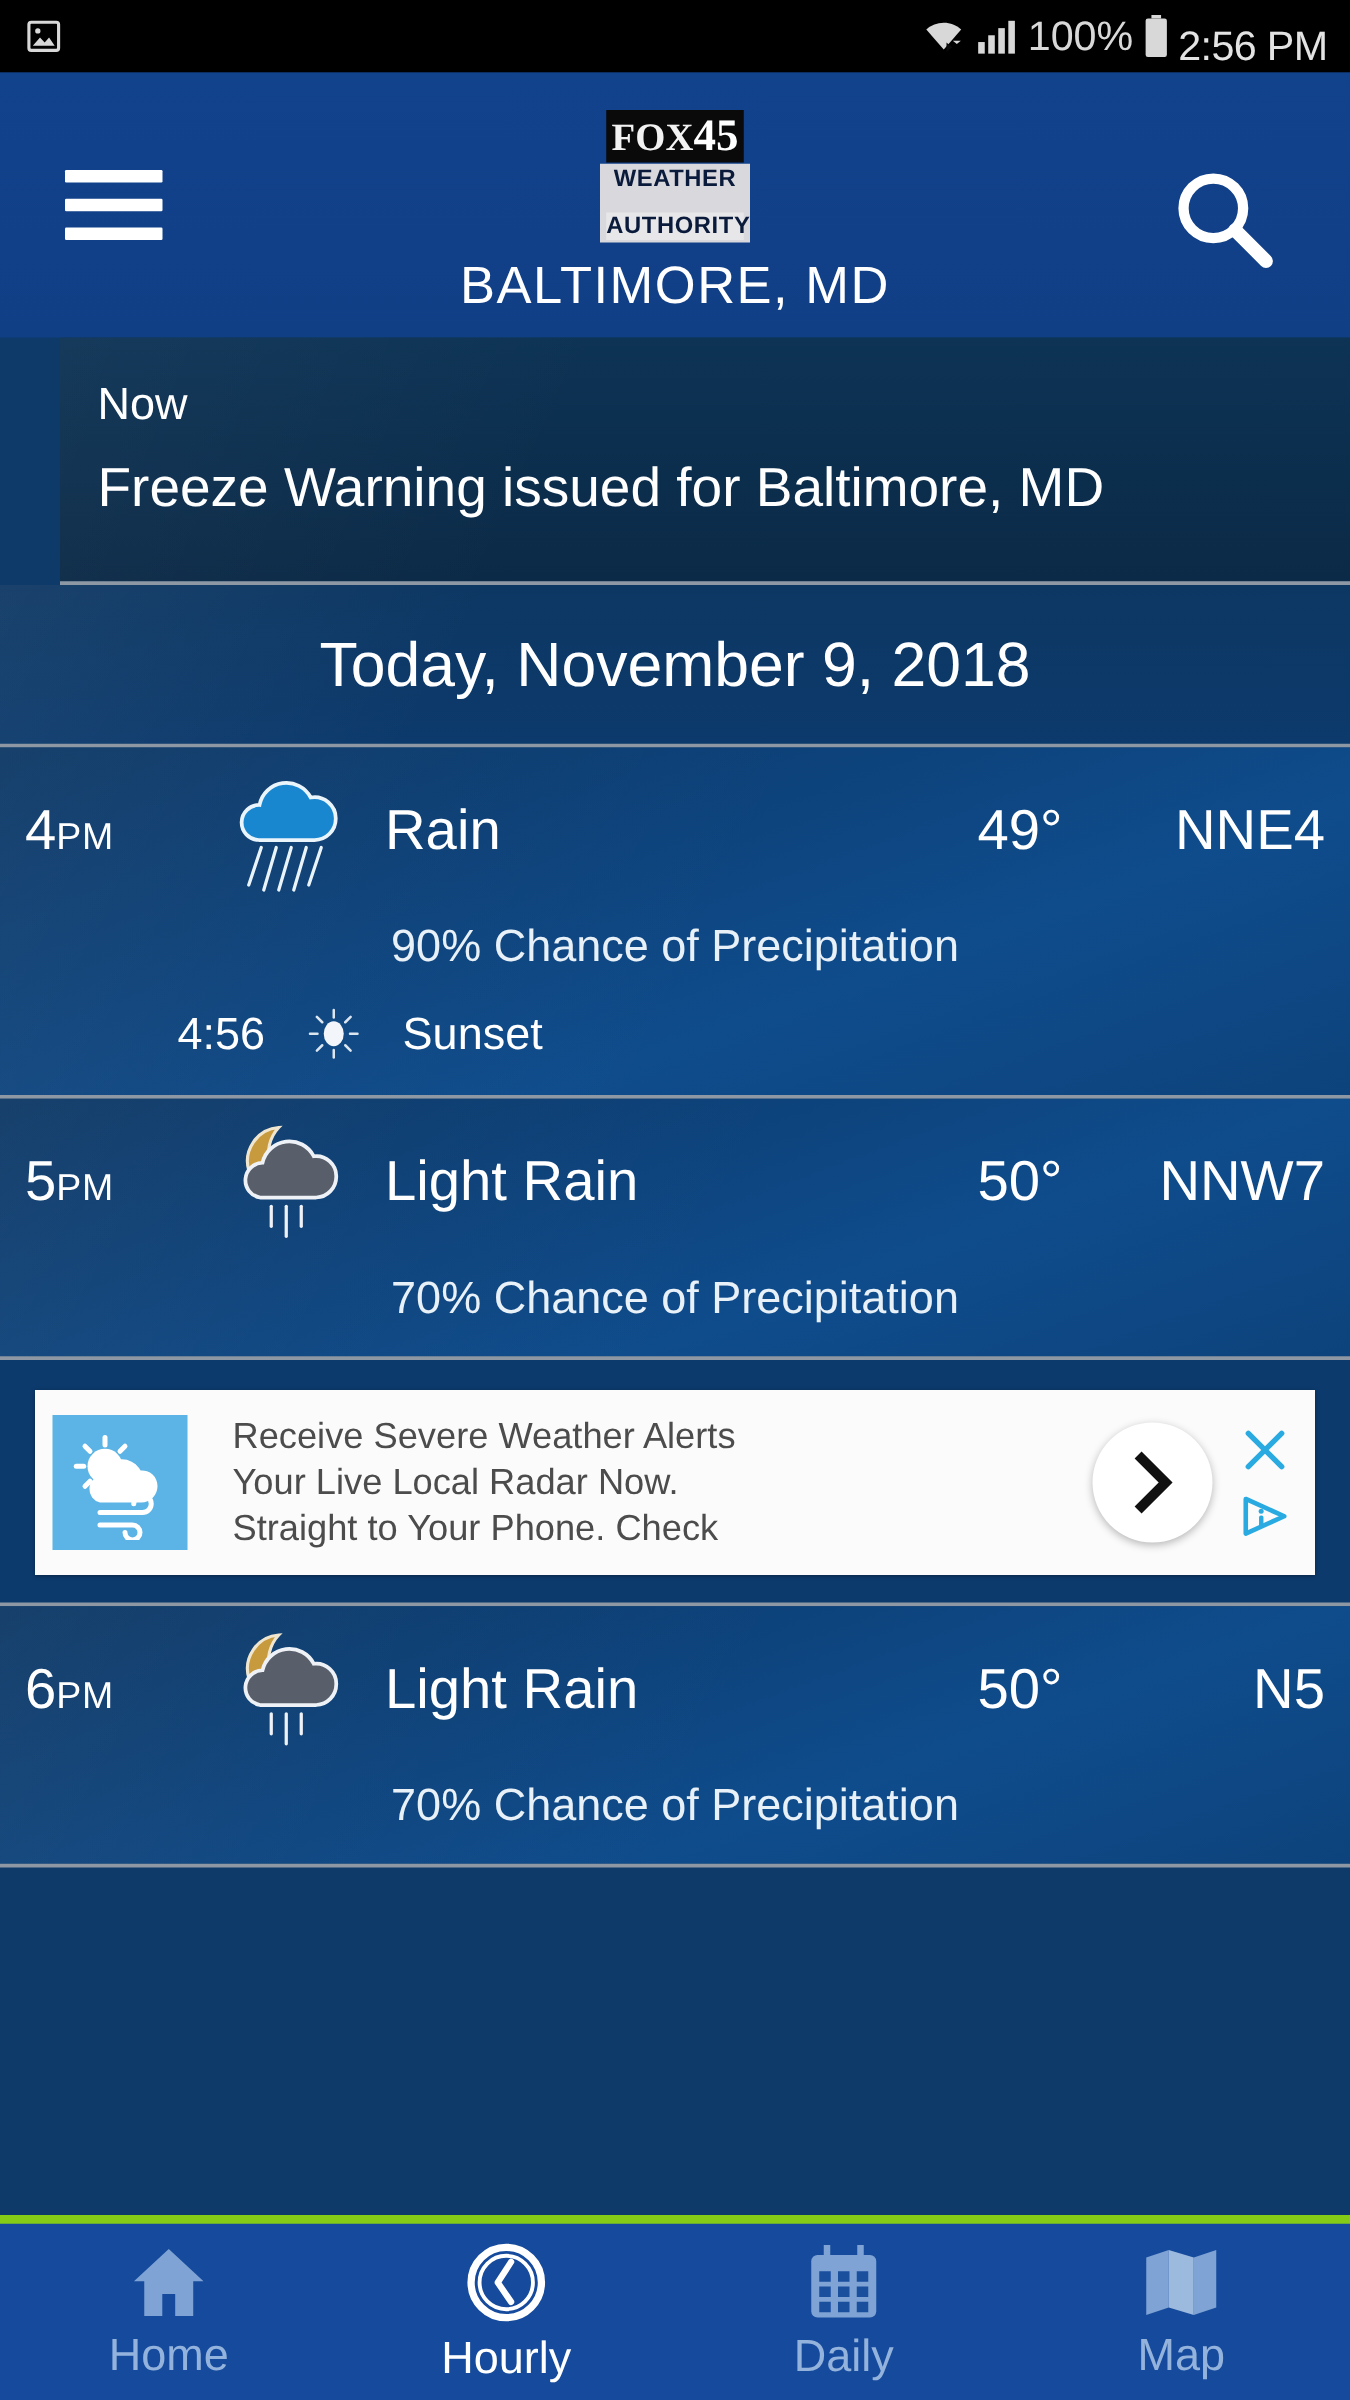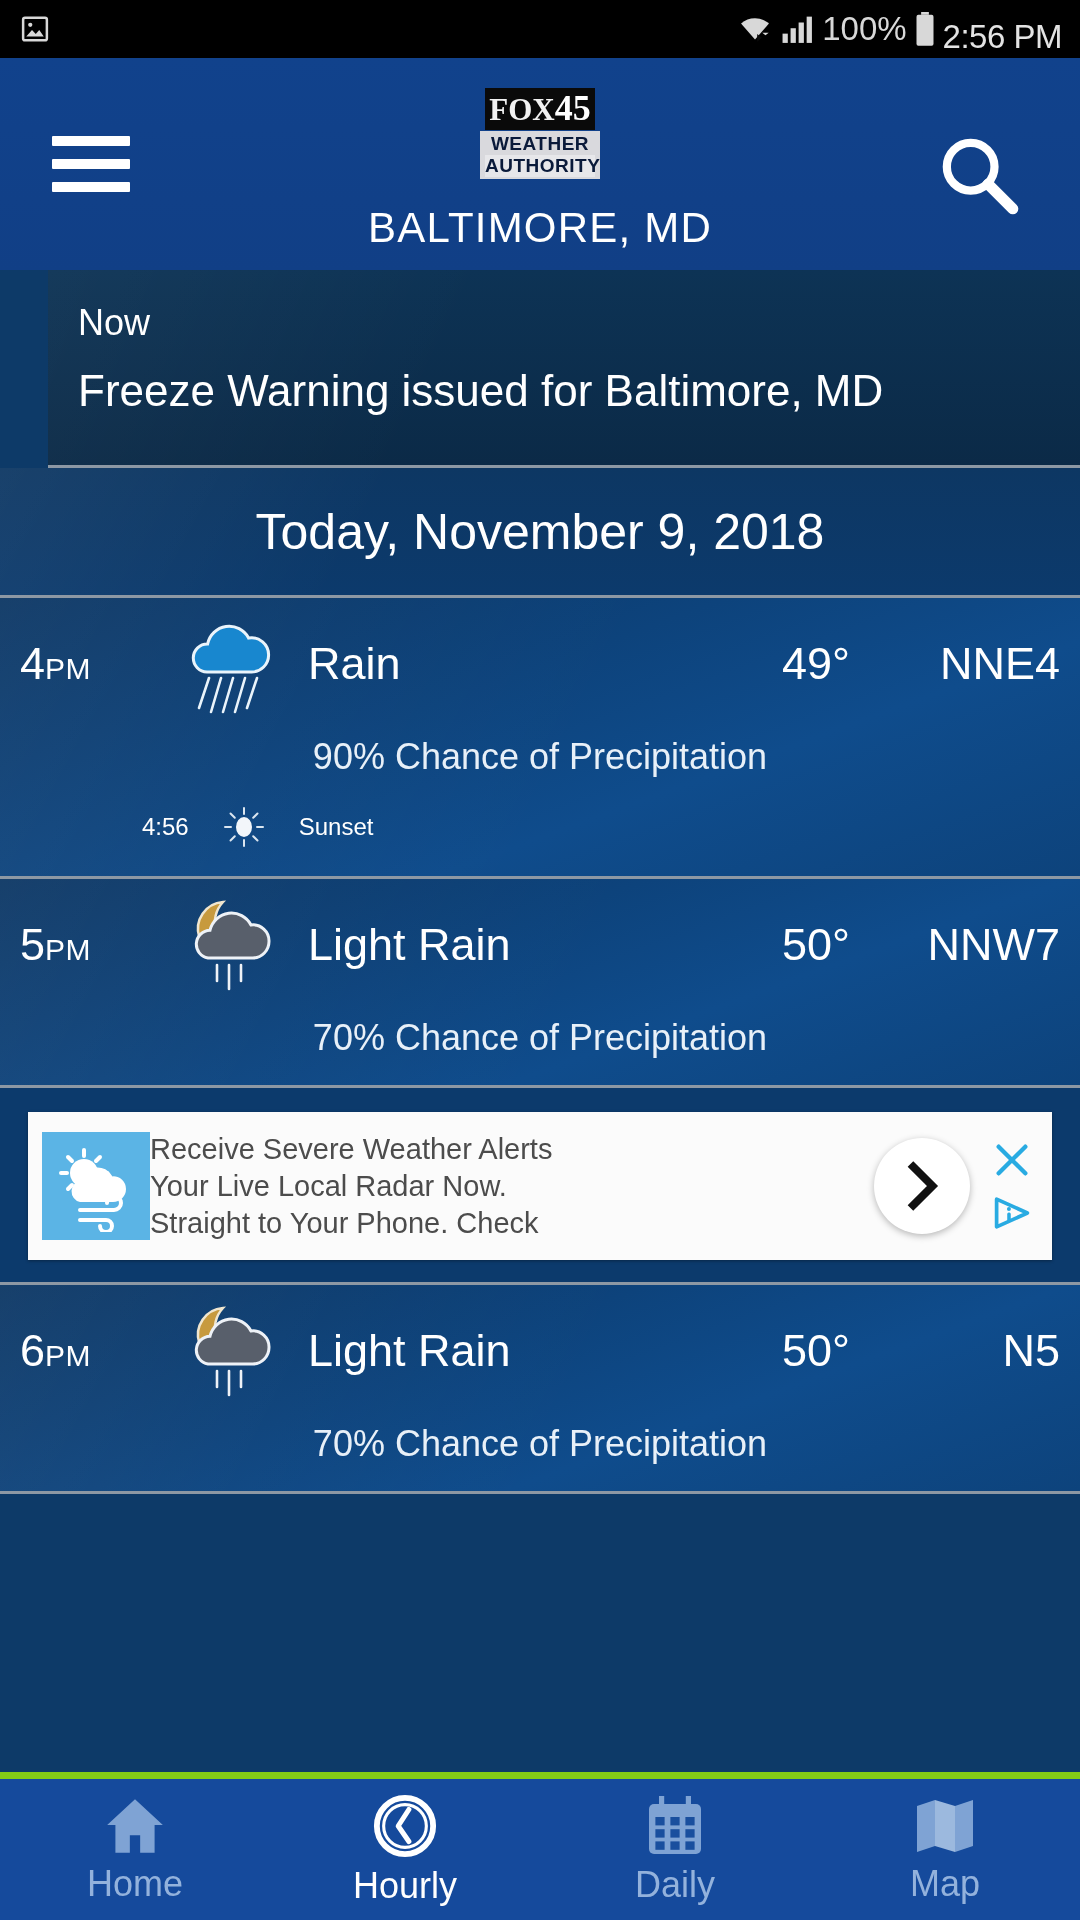--- a/index.html
+++ b/index.html
@@ -45,21 +45,21 @@
     color:#f2f2f2; background:#0a0a0a;
     display:inline-block; padding:1px 4px;
     font-family:Liberation Serif, serif;
   }
   .logo-top i{ font-style:normal; color:#ffffff; font-size:36px; }
   .logo-band{
     background:#d9d9dd; color:#0a1a3a; font-weight:bold;
     font-size:19px; line-height:22px; letter-spacing:.5px;
     padding:2px 5px; margin-top:1px;
   }
-  .logo-band div:last-child{ background:#e7e7ea; margin-top:0; }
+  .logo-band div:last-child{ background:#e7e7ea; margin-top:15px; }
   .city{
     position:absolute; left:0; right:0; bottom:18px; text-align:center;
     color:#fff; font-size:42px; letter-spacing:1.2px; font-weight:400;
   }
 
   
   .alert{
     height:198px; padding:32px 30px 0 30px;
     background:
       linear-gradient(115deg, rgba(255,255,255,.035) 0%, rgba(255,255,255,0) 40%),
@@ -97,21 +97,21 @@
     color:#fff; font-size:45px; width:150px; flex:none;
   }
   .hr-time small{ font-size:30px; letter-spacing:.5px; }
   .hr-icon{ width:130px; flex:none; display:flex; justify-content:center; align-items:center; }
   .hr-cond{ color:#fff; font-size:45px; flex:1 1 auto; padding-left:8px; }
   .hr-temp{ color:#fff; font-size:45px; width:160px; text-align:right; flex:none; }
   .hr-wind{ color:#fff; font-size:45px; width:210px; text-align:right; flex:none; }
   .hr-precip{ color:#e8f0f8; font-size:36px; text-align:center; margin-top:6px; }
   .hr-sun{
     display:flex; align-items:center; gap:32px;
-    color:#fff; font-size:24px; margin-top:26px; padding-left:142px;
+    color:#fff; font-size:36px; margin-top:26px; padding-left:142px;
   }
 
   
   .ad-wrap{
     background:
       linear-gradient(116deg, rgba(255,255,255,.05) 0%, rgba(255,255,255,0) 45%),
       linear-gradient(180deg,#0b3considerable 0%,#0c3a6c 100%);
     background-color:#0c3a6c;
     padding:24px 28px 22px 28px;
     border-bottom:3px solid #8d98a4;
@@ -119,21 +119,21 @@
   .ad{
     position:relative; height:148px; background:#fbfbfb;
     display:flex; align-items:center; padding:0 14px;
     box-shadow:0 1px 3px rgba(0,0,0,.35);
   }
   .ad-thumb{
     width:108px; height:108px; flex:none; background:#5bb4e5;
     display:flex; align-items:center; justify-content:center;
   }
   .ad-text{
-    flex:1 1 auto; color:#4c4c4c;
+    flex:1 1 auto; padding-left:36px; color:#4c4c4c;
     font-size:29px; line-height:37px;
   }
   .ad-arrow{
     width:96px; height:96px; border-radius:50%; background:#fff;
     box-shadow:0 2px 7px rgba(0,0,0,.28);
     display:flex; align-items:center; justify-content:center;
     margin-right:16px; flex:none;
   }
   .ad-side{
     width:52px; flex:none; display:flex; flex-direction:column;

